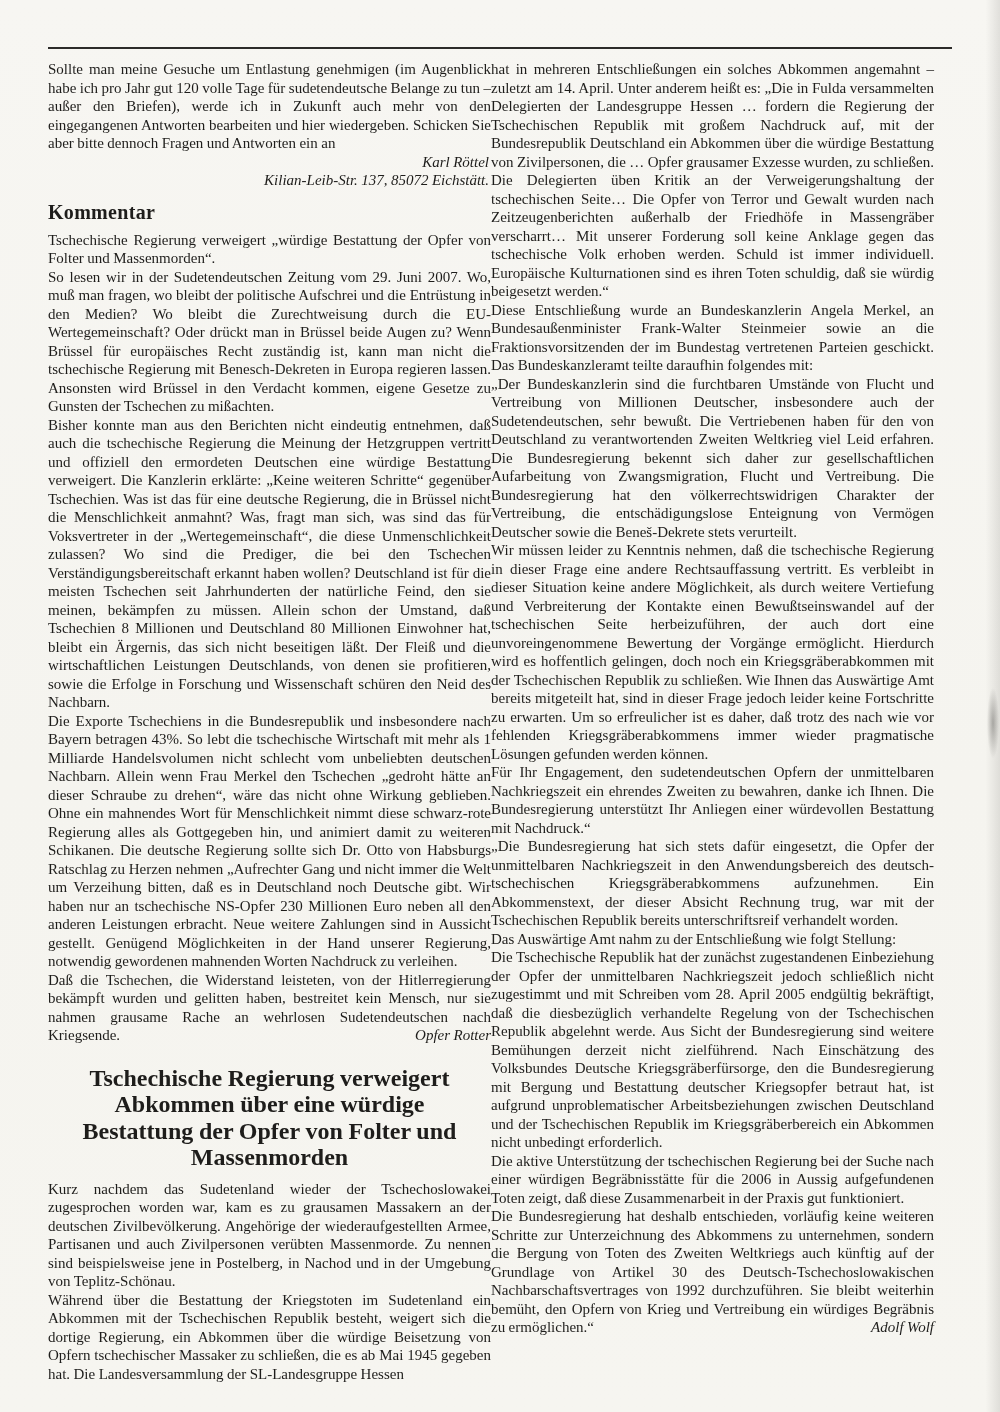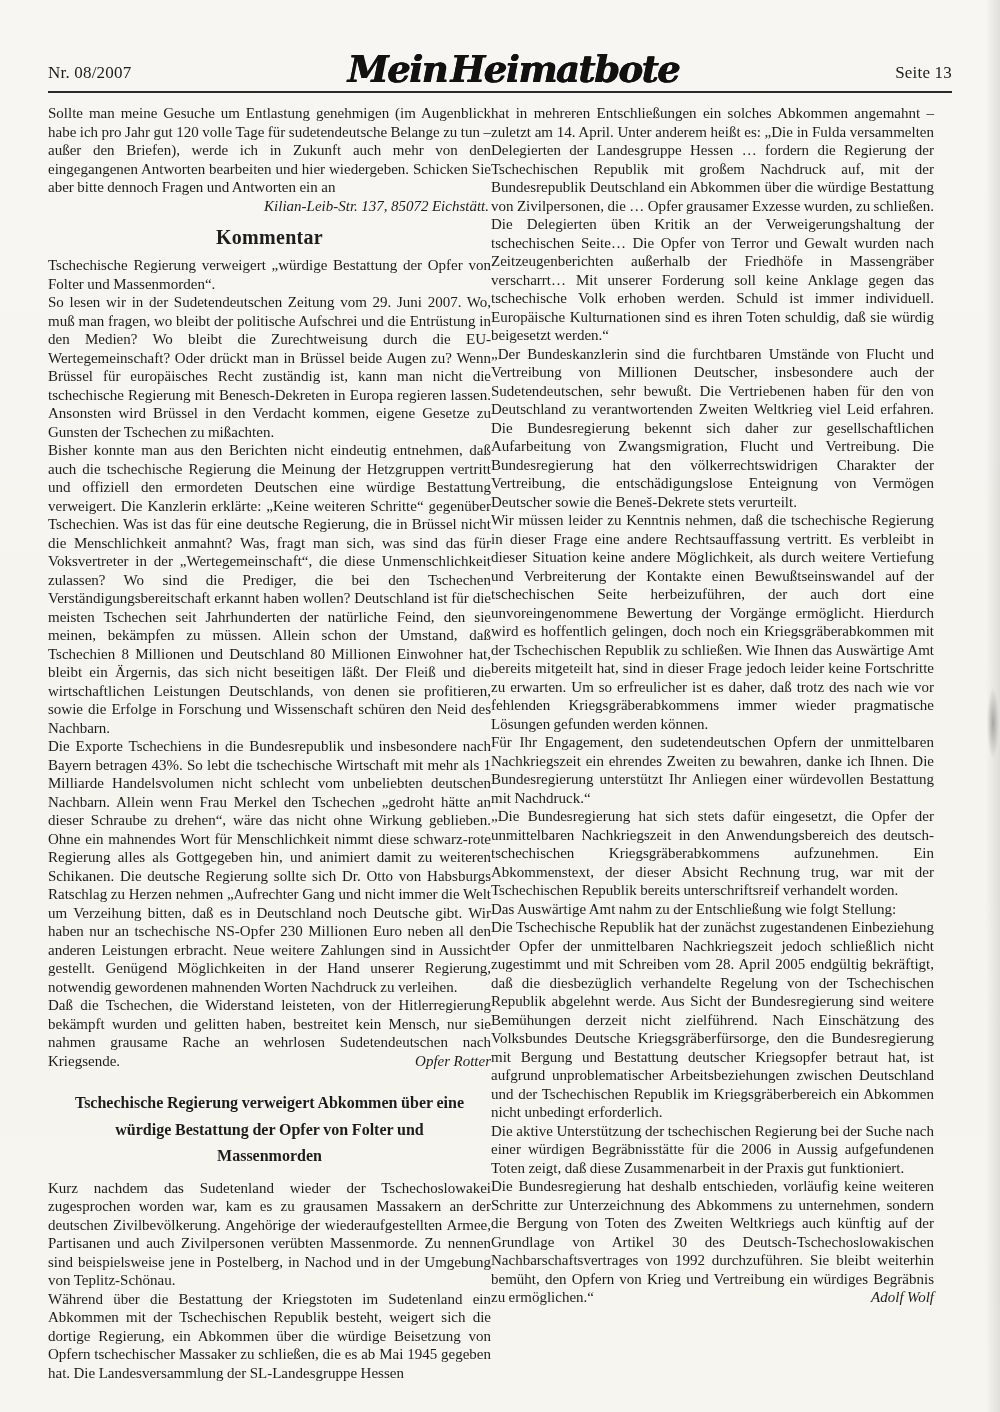--- a/index.html
+++ b/index.html
@@ -72,71 +72,68 @@
     -webkit-hyphens: auto;
     word-spacing: -0.02em;
   }
   .body-p { margin: 0; }
   .signature {
     text-align: right;
     font-style: italic;
     margin: 0 2px 0 0;
   }
   .kommentar-heading {
-    text-align: center;
+    text-align: left;
     font-weight: bold;
     font-size: 20px;
     line-height: 24px;
     margin: 10px 0 7px 0;
     letter-spacing: 0.3px;
   }
   .article-heading {
     text-align: center;
     font-weight: bold;
-    font-size: 16px;
+    font-size: 24px;
     line-height: 26.5px;
     margin: 20px 14px 9px 14px;
   }
   .author-inline {
     float: right;
     font-style: italic;
     padding-left: 12px;
   }
 </style>
 </head>
 <body>
 
 <div class="page">
 
-  <header class="page-header">
-    <span class="issue-no">Nr. 08/2007</span>
-    <div class="masthead">Mein Heimatbote</div>
-    <span class="page-no">Seite 13</span>
-  </header>
 
   <hr class="header-rule">
 
   <main class="columns">
     <section class="col">
         <p class="body-p">Sollte man meine Gesuche um Entlastung genehmigen (im Augenblick habe ich pro Jahr gut 120 volle Tage für sudetendeutsche Belange zu tun – außer den Briefen), werde ich in Zukunft auch mehr von den eingegangenen Antworten bearbeiten und hier wiedergeben. Schicken Sie aber bitte dennoch Fragen und Antworten ein an</p>
         <div class="signature">
+          <div>Karl Röttel</div>
           <div>Kilian-Leib-Str. 137, 85072 Eichstätt.</div>
         </div>
         <h3 class="kommentar-heading">Kommentar</h3>
         <p class="body-p">Tschechische Regierung verweigert „würdige Bestattung der Opfer von Folter und Massenmorden“.</p>
         <p class="body-p">So lesen wir in der Sudetendeutschen Zeitung vom 29. Juni 2007. Wo, muß man fragen, wo bleibt der politische Aufschrei und die Entrüstung in den Medien? Wo bleibt die Zurechtweisung durch die EU-Wertegemeinschaft? Oder drückt man in Brüssel beide Augen zu? Wenn Brüssel für europäisches Recht zuständig ist, kann man nicht die tschechische Regierung mit Benesch-Dekreten in Europa regieren lassen. Ansonsten wird Brüssel in den Verdacht kommen, eigene Gesetze zu Gunsten der Tschechen zu mißachten.</p>
         <p class="body-p">Bisher konnte man aus den Berichten nicht eindeutig entnehmen, daß auch die tschechische Regierung die Meinung der Hetzgruppen vertritt und offiziell den ermordeten Deutschen eine würdige Bestattung verweigert. Die Kanzlerin erklärte: „Keine weiteren Schritte“ gegenüber Tschechien. Was ist das für eine deutsche Regierung, die in Brüssel nicht die Menschlichkeit anmahnt? Was, fragt man sich, was sind das für Voksvertreter in der „Wertegemeinschaft“, die diese Unmenschlichkeit zulassen? Wo sind die Prediger, die bei den Tschechen Verständigungsbereitschaft erkannt haben wollen? Deutschland ist für die meisten Tschechen seit Jahrhunderten der natürliche Feind, den sie meinen, bekämpfen zu müssen. Allein schon der Umstand, daß Tschechien 8 Millionen und Deutschland 80 Millionen Einwohner hat, bleibt ein Ärgernis, das sich nicht beseitigen läßt. Der Fleiß und die wirtschaftlichen Leistungen Deutschlands, von denen sie profitieren, sowie die Erfolge in Forschung und Wissenschaft schüren den Neid des Nachbarn.</p>
         <p class="body-p">Die Exporte Tschechiens in die Bundesrepublik und insbesondere nach Bayern betragen 43%. So lebt die tschechische Wirtschaft mit mehr als 1 Milliarde Handelsvolumen nicht schlecht vom unbeliebten deutschen Nachbarn. Allein wenn Frau Merkel den Tschechen „gedroht hätte an dieser Schraube zu drehen“, wäre das nicht ohne Wirkung geblieben. Ohne ein mahnendes Wort für Menschlichkeit nimmt diese schwarz-rote Regierung alles als Gottgegeben hin, und animiert damit zu weiteren Schikanen. Die deutsche Regierung sollte sich Dr. Otto von Habsburgs Ratschlag zu Herzen nehmen „Aufrechter Gang und nicht immer die Welt um Verzeihung bitten, daß es in Deutschland noch Deutsche gibt. Wir haben nur an tschechische NS-Opfer 230 Millionen Euro neben all den anderen Leistungen erbracht. Neue weitere Zahlungen sind in Aussicht gestellt. Genügend Möglichkeiten in der Hand unserer Regierung, notwendig gewordenen mahnenden Worten Nachdruck zu verleihen.</p>
         <p class="body-p">Daß die Tschechen, die Widerstand leisteten, von der Hitlerregierung bekämpft wurden und gelitten haben, bestreitet kein Mensch, nur sie nahmen grausame Rache an wehrlosen Sudetendeutschen nach Kriegsende.<span class="author-inline">Opfer Rotter</span></p>
         <h2 class="article-heading">Tschechische Regierung verweigert Abkommen über eine würdige Bestattung der Opfer von Folter und Massenmorden</h2>
         <p class="body-p">Kurz nachdem das Sudetenland wieder der Tschechoslowakei zugesprochen worden war, kam es zu grausamen Massakern an der deutschen Zivilbevölkerung. Angehörige der wiederaufgestellten Armee, Partisanen und auch Zivilpersonen verübten Massenmorde. Zu nennen sind beispielsweise jene in Postelberg, in Nachod und in der Umgebung von Teplitz-Schönau.</p>
         <p class="body-p">Während über die Bestattung der Kriegstoten im Sudetenland ein Abkommen mit der Tschechischen Republik besteht, weigert sich die dortige Regierung, ein Abkommen über die würdige Beisetzung von Opfern tschechischer Massaker zu schließen, die es ab Mai 1945 gegeben hat. Die Landesversammlung der SL-Landesgruppe Hessen</p>
       </section>
     <section class="col">
         <p class="body-p">hat in mehreren Entschließungen ein solches Abkommen angemahnt – zuletzt am 14. April. Unter anderem heißt es: „Die in Fulda versammelten Delegierten der Landesgruppe Hessen … fordern die Regierung der Tschechischen Republik mit großem Nachdruck auf, mit der Bundesrepublik Deutschland ein Abkommen über die würdige Bestattung von Zivilpersonen, die … Opfer grausamer Exzesse wurden, zu schließen. Die Delegierten üben Kritik an der Verweigerungshaltung der tschechischen Seite… Die Opfer von Terror und Gewalt wurden nach Zeitzeugenberichten außerhalb der Friedhöfe in Massengräber verscharrt… Mit unserer Forderung soll keine Anklage gegen das tschechische Volk erhoben werden. Schuld ist immer individuell. Europäische Kulturnationen sind es ihren Toten schuldig, daß sie würdig beigesetzt werden.“</p>
+        <p class="body-p">Diese Entschließung wurde an Bundeskanzlerin Angela Merkel, an Bundesaußenminister Frank-Walter Steinmeier sowie an die Fraktionsvorsitzenden der im Bundestag vertretenen Parteien geschickt. Das Bundeskanzleramt teilte daraufhin folgendes mit:</p>
         <p class="body-p">„Der Bundeskanzlerin sind die furchtbaren Umstände von Flucht und Vertreibung von Millionen Deutscher, insbesondere auch der Sudetendeutschen, sehr bewußt. Die Vertriebenen haben für den von Deutschland zu verantwortenden Zweiten Weltkrieg viel Leid erfahren. Die Bundesregierung bekennt sich daher zur gesellschaftlichen Aufarbeitung von Zwangsmigration, Flucht und Vertreibung. Die Bundesregierung hat den völkerrechtswidrigen Charakter der Vertreibung, die entschädigungslose Enteignung von Vermögen Deutscher sowie die Beneš-Dekrete stets verurteilt.</p>
         <p class="body-p">Wir müssen leider zu Kenntnis nehmen, daß die tschechische Regierung in dieser Frage eine andere Rechtsauffassung vertritt. Es verbleibt in dieser Situation keine andere Möglichkeit, als durch weitere Vertiefung und Verbreiterung der Kontakte einen Bewußtseinswandel auf der tschechischen Seite herbeizuführen, der auch dort eine unvoreingenommene Bewertung der Vorgänge ermöglicht. Hierdurch wird es hoffentlich gelingen, doch noch ein Kriegsgräberabkommen mit der Tschechischen Republik zu schließen. Wie Ihnen das Auswärtige Amt bereits mitgeteilt hat, sind in dieser Frage jedoch leider keine Fortschritte zu erwarten. Um so erfreulicher ist es daher, daß trotz des nach wie vor fehlenden Kriegsgräberabkommens immer wieder pragmatische Lösungen gefunden werden können.</p>
         <p class="body-p">Für Ihr Engagement, den sudetendeutschen Opfern der unmittelbaren Nachkriegszeit ein ehrendes Zweiten zu bewahren, danke ich Ihnen. Die Bundesregierung unterstützt Ihr Anliegen einer würdevollen Bestattung mit Nachdruck.“</p>
         <p class="body-p">„Die Bundesregierung hat sich stets dafür eingesetzt, die Opfer der unmittelbaren Nachkriegszeit in den Anwendungsbereich des deutsch-tschechischen Kriegsgräberabkommens aufzunehmen. Ein Abkommenstext, der dieser Absicht Rechnung trug, war mit der Tschechischen Republik bereits unterschriftsreif verhandelt worden.</p>
         <p class="body-p">Das Auswärtige Amt nahm zu der Entschließung wie folgt Stellung:</p>
         <p class="body-p">Die Tschechische Republik hat der zunächst zugestandenen Einbeziehung der Opfer der unmittelbaren Nachkriegszeit jedoch schließlich nicht zugestimmt und mit Schreiben vom 28. April 2005 endgültig bekräftigt, daß die diesbezüglich verhandelte Regelung von der Tschechischen Republik abgelehnt werde. Aus Sicht der Bundesregierung sind weitere Bemühungen derzeit nicht zielführend. Nach Einschätzung des Volksbundes Deutsche Kriegsgräberfürsorge, den die Bundesregierung mit Bergung und Bestattung deutscher Kriegsopfer betraut hat, ist aufgrund unproblematischer Arbeitsbeziehungen zwischen Deutschland und der Tschechischen Republik im Kriegsgräberbereich ein Abkommen nicht unbedingt erforderlich.</p>
         <p class="body-p">Die aktive Unterstützung der tschechischen Regierung bei der Suche nach einer würdigen Begräbnisstätte für die 2006 in Aussig aufgefundenen Toten zeigt, daß diese Zusammenarbeit in der Praxis gut funktioniert.</p>
         <p class="body-p">Die Bundesregierung hat deshalb entschieden, vorläufig keine weiteren Schritte zur Unterzeichnung des Abkommens zu unternehmen, sondern die Bergung von Toten des Zweiten Weltkriegs auch künftig auf der Grundlage von Artikel 30 des Deutsch-Tschechoslowakischen Nachbarschaftsvertrages von 1992 durchzuführen. Sie bleibt weiterhin bemüht, den Opfern von Krieg und Vertreibung ein würdiges Begräbnis zu ermöglichen.“<span class="author-inline">Adolf Wolf</span></p>
       </section>
   </main>

